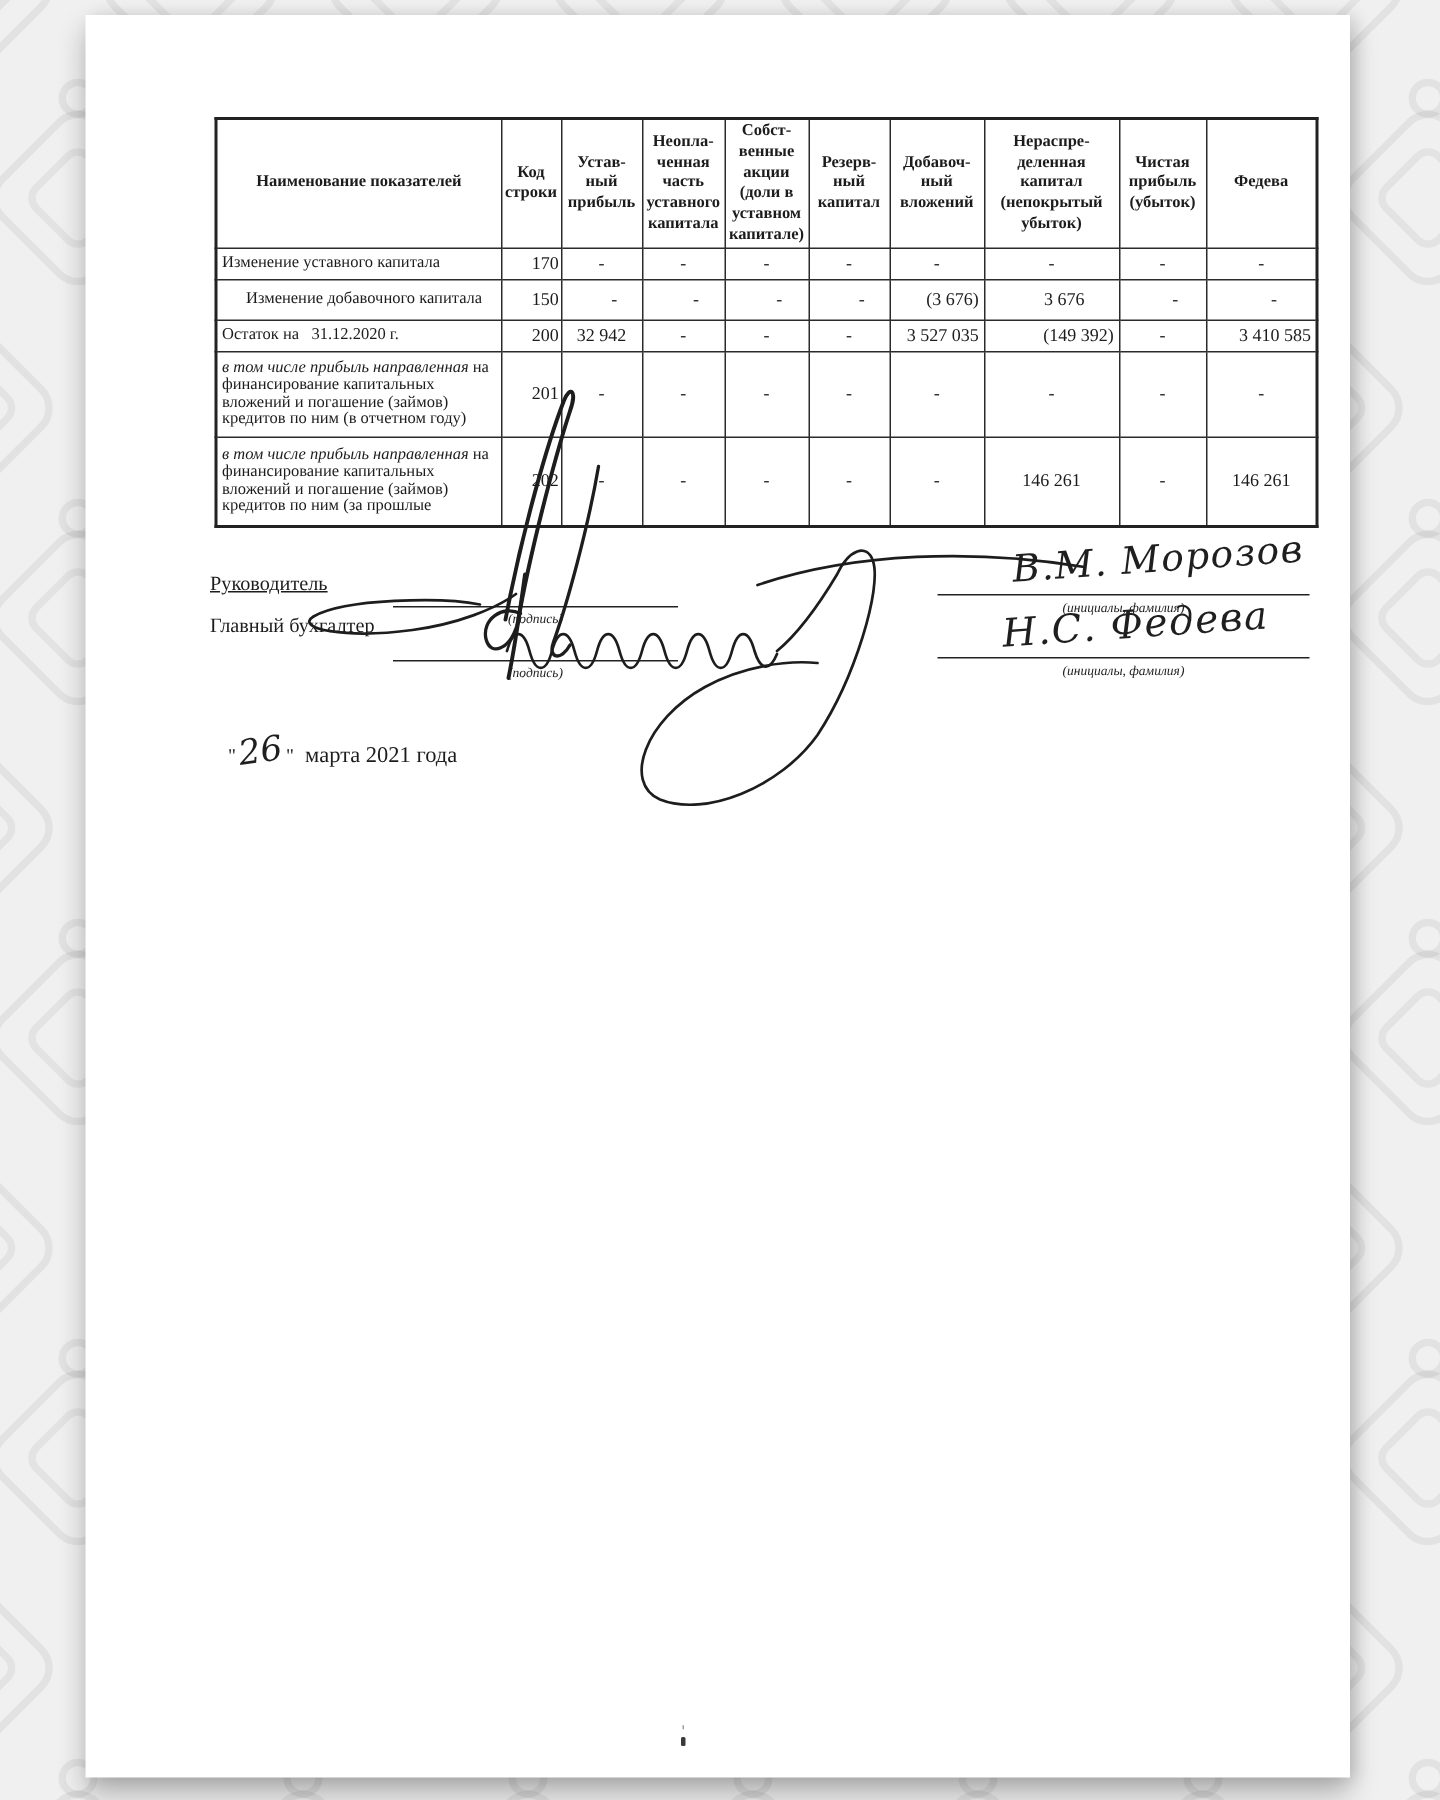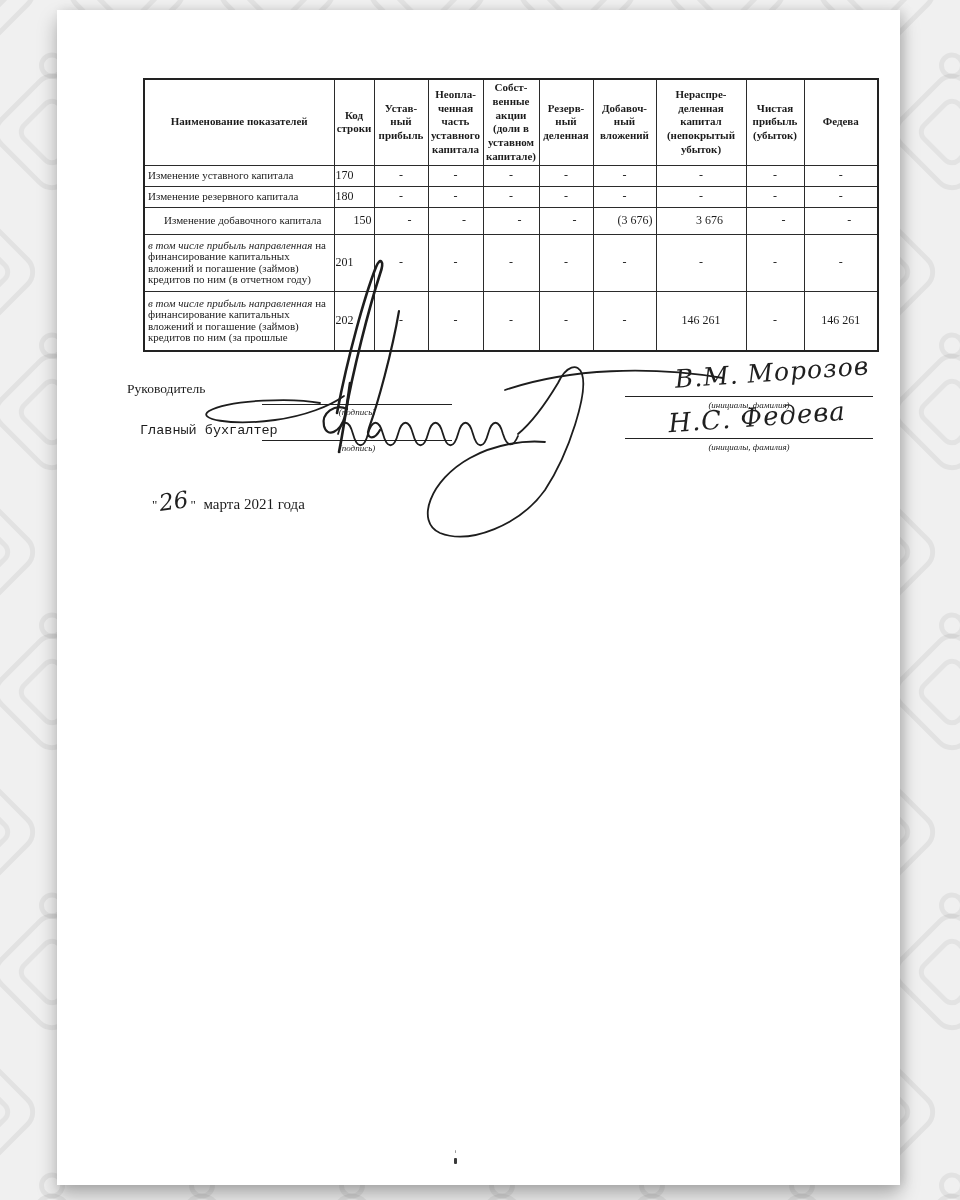--- a/index.html
+++ b/index.html
@@ -42,21 +42,21 @@
   table.equity{border:2px solid #222;}
   table.equity th{
     font-weight:bold;font-size:11px;line-height:1.25;
     text-align:center;vertical-align:middle;white-space:pre-line;
     padding:1px 1px;height:82px;
   }
   td.name{
     text-align:left;font-size:11px;line-height:1.02;
     padding:1px 2px 1px 3px;vertical-align:middle;white-space:pre-wrap;
   }
-  td.code{text-align:left;font-size:12px;vertical-align:middle;}
+  td.code{text-align:right;font-size:12px;vertical-align:middle;}
   td.val{text-align:center;font-size:12px;vertical-align:middle;padding:0 2px;}
   td.val.r{text-align:right;padding-right:3px;}
   .it{font-style:italic;margin-top:44px;}
   tr.h18>td{height:18px;}
   tr.h18b>td{height:18px;}
   tr.h26>td{height:24px;padding-left:19px;}
   tr.h20>td{height:18px;}
   tr.h56>td{height:54px;}
   tr.h58>td{height:56px;}
   
@@ -184,21 +184,21 @@
 уставного
 капитала</th>
         <th>Собст-
 венные
 акции
 (доли в
 уставном
 капитале)</th>
         <th>Резерв-
 ный
-деленная</th>
+капитал</th>
         <th>Добавоч-
 ный
 вложений</th>
         <th>Нераспре-
 деленная
 капитал
 (непокрытый
 убыток)</th>
         <th>Чистая
 прибыль
@@ -212,44 +212,44 @@
         <td class="code">170</td>
         <td class="val">-</td>
         <td class="val">-</td>
         <td class="val">-</td>
         <td class="val">-</td>
         <td class="val">-</td>
         <td class="val">-</td>
         <td class="val">-</td>
         <td class="val">-</td>
       </tr>
-      <tr class="h18b">
-        <td class="name">Изменение резервного капитала</td>
-        <td class="code">180</td>
-        <td class="val">-</td>
-        <td class="val">-</td>
-        <td class="val">-</td>
-        <td class="val">-</td>
-        <td class="val">-</td>
-        <td class="val">-</td>
-        <td class="val">-</td>
-        <td class="val">-</td>
-      </tr>
       <tr class="h26">
         <td class="name">Изменение добавочного капитала</td>
         <td class="code">150</td>
         <td class="val">-</td>
         <td class="val">-</td>
         <td class="val">-</td>
         <td class="val">-</td>
         <td class="val r">(3 676)</td>
         <td class="val">3 676</td>
         <td class="val">-</td>
         <td class="val">-</td>
       </tr>
+      <tr class="h20">
+        <td class="name">Остаток на   31.12.2020 г.</td>
+        <td class="code">200</td>
+        <td class="val">32 942</td>
+        <td class="val">-</td>
+        <td class="val">-</td>
+        <td class="val">-</td>
+        <td class="val r">3 527 035</td>
+        <td class="val r">(149 392)</td>
+        <td class="val">-</td>
+        <td class="val r">3 410 585</td>
+      </tr>
       <tr class="h56">
         <td class="name"><span class="it">в том числе прибыль направленная</span> <span>на финансирование капитальных вложений и погашение (займов) кредитов по ним (в отчетном году)</span></td>
         <td class="code">201</td>
         <td class="val">-</td>
         <td class="val">-</td>
         <td class="val">-</td>
         <td class="val">-</td>
         <td class="val">-</td>
         <td class="val">-</td>
         <td class="val">-</td>
@@ -263,25 +263,25 @@
         <td class="val">-</td>
         <td class="val">-</td>
         <td class="val">-</td>
         <td class="val">146 261</td>
         <td class="val">-</td>
         <td class="val">146 261</td>
       </tr>
     </tbody>
   </table>
 
-  <div class="abs sig-label" style="left:70px;top:371px;">Руководитель</div>
+  <div class="abs sig-label" style="left:83px;top:371px;text-decoration:underline;">Руководитель</div>
   <div class="abs sig-line" style="left:205px;top:394px;width:190px;"></div>
   <div class="abs sig-caption" style="left:205px;top:397px;width:190px;">(подпись)</div>
 
-  <div class="abs sig-label" style="left:83px;top:413px;font-family:Liberation Mono, monospace;">Главный бухгалтер</div>
+  <div class="abs sig-label" style="left:83px;top:399px;">Главный бухгалтер</div>
   <div class="abs sig-line" style="left:205px;top:430px;width:190px;"></div>
   <div class="abs sig-caption" style="left:205px;top:433px;width:190px;">(подпись)</div>
 
   <div class="abs hand-name" style="left:590px;top:348px;width:250px;font-size:25px;">В.М. Морозов</div>
   <div class="abs sig-line" style="left:568px;top:386px;width:248px;"></div>
   <div class="abs sig-caption" style="left:568px;top:390px;width:248px;">(инициалы, фамилия)</div>
 
   <div class="abs hand-name" style="left:575px;top:392px;width:250px;font-size:26px;">Н.С. Федева</div>
   <div class="abs sig-line" style="left:568px;top:428px;width:248px;"></div>
   <div class="abs sig-caption" style="left:568px;top:432px;width:248px;">(инициалы, фамилия)</div>

